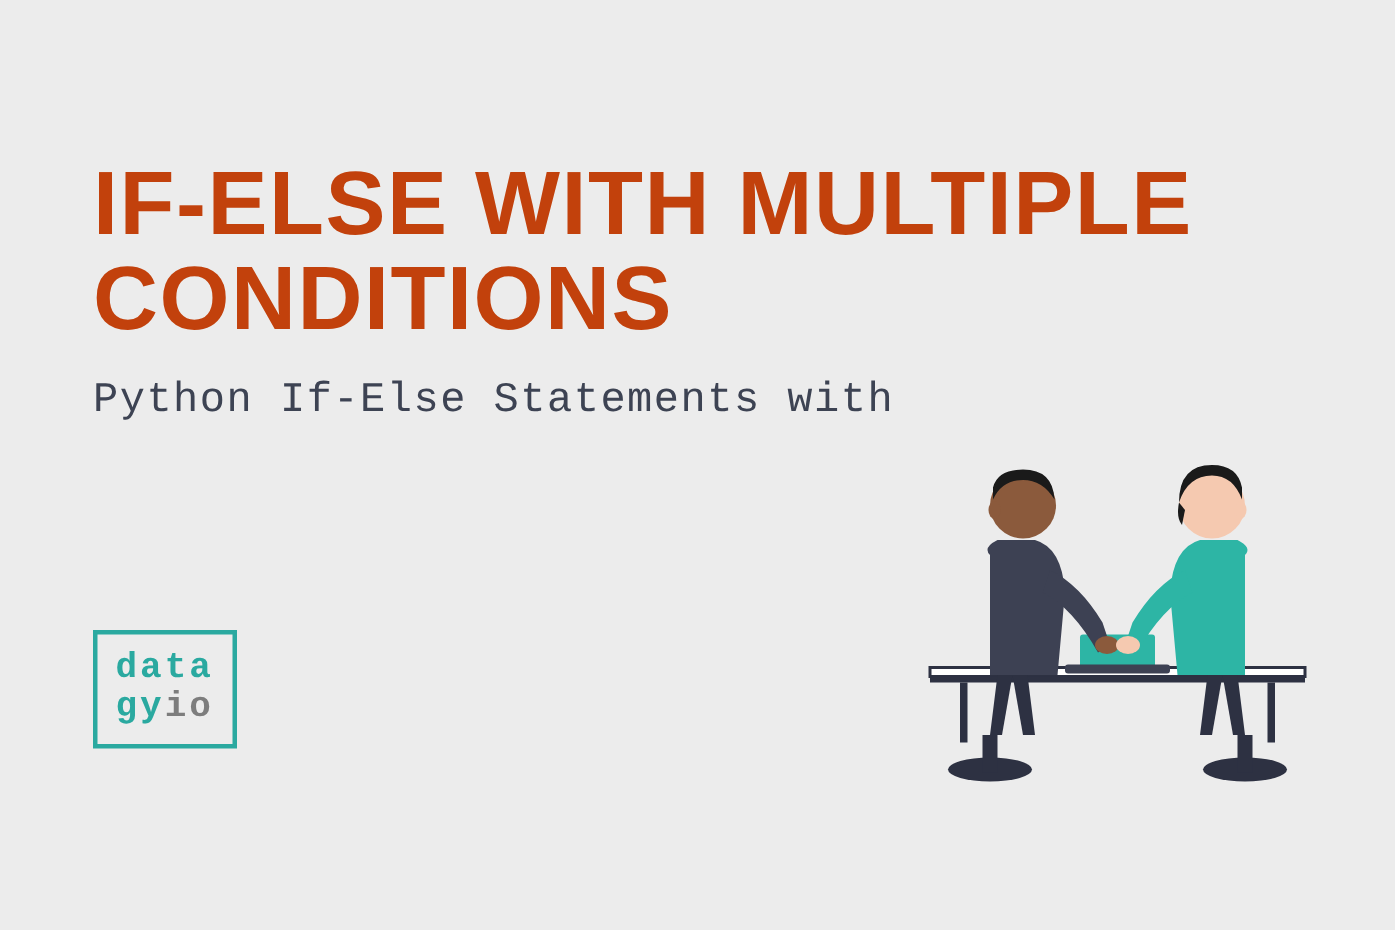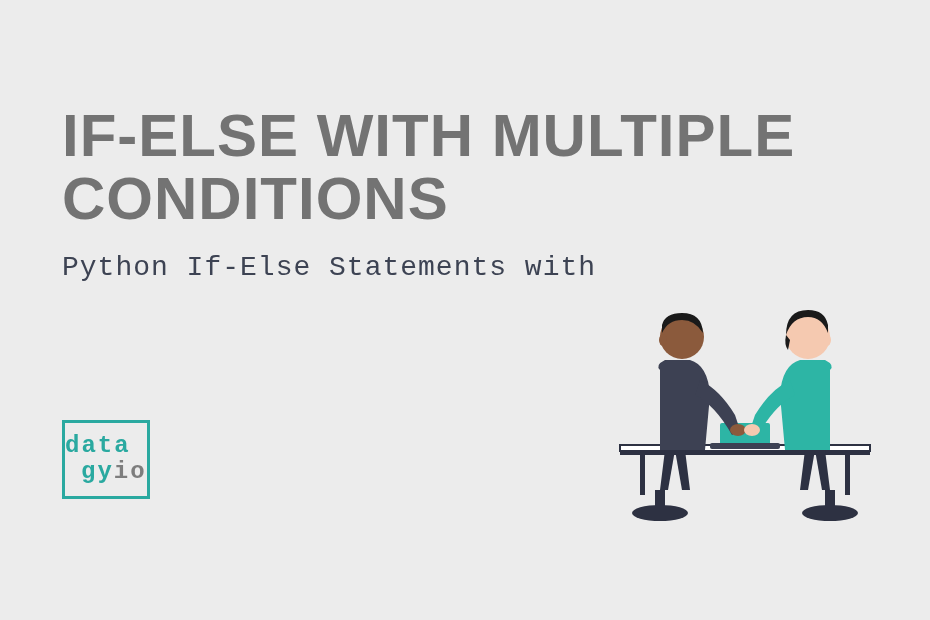--- a/index.html
+++ b/index.html
@@ -15,54 +15,53 @@
       font-family: sans-serif;
       overflow: hidden;
     }
     .title {
       position: absolute;
       left: 62px;
       top: 104px;
       font-family: 'Arial Black', 'Arial Bold', sans-serif;
       font-size: 60px;
       font-weight: 900;
-      color: #737373;
+      color: #c2410c;
       line-height: 1.05;
       letter-spacing: 1px;
       text-transform: uppercase;
     }
     .subtitle {
       position: absolute;
       left: 62px;
       top: 248px;
       font-family: 'Courier New', monospace;
       font-size: 28px;
       color: #3d4353;
       line-height: 1.45;
       letter-spacing: 1px;
     }
     .logo {
       position: absolute;
       left: 62px;
       top: 420px;
       border: 3px solid #2aa9a0;
-      padding: 10px 0;
+      padding: 10px 12px;
       font-family: 'Courier New', monospace;
       font-size: 24px;
       line-height: 1.1;
       letter-spacing: 2px;
     }
     .logo-line1 {
       color: #2aa9a0;
       font-weight: bold;
     }
     .logo-line2 {
       color: #2aa9a0;
       font-weight: bold;
-      margin-left: 16px;
     }
     .logo-line2 .gray {
       color: #7d7d7d;
     }
     .illustration {
       position: absolute;
       right: 30px;
       bottom: 65px;
       width: 310px;
       height: 260px;

